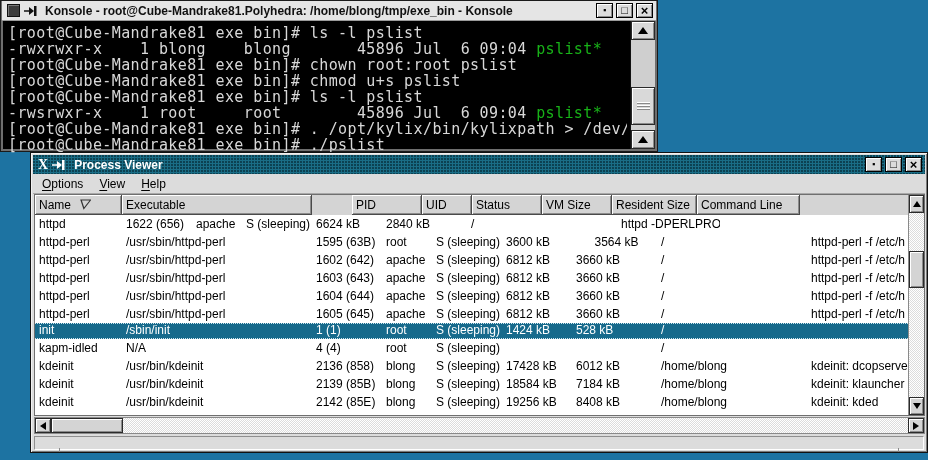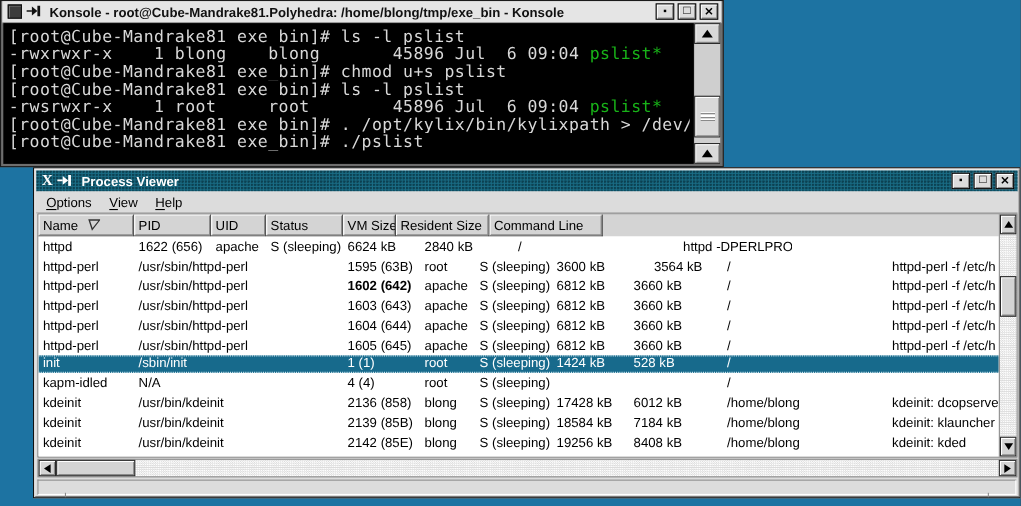--- a/index.html
+++ b/index.html
@@ -137,20 +137,21 @@
         <span class="glyph">□</span>
         </span>
       <span class="wbtn btn-close">
         <span class="glyph">×</span>
         </span>
     </div>
     <div class="k-term">
       <div class="k-lines">
           <div class="term-line"><span>[root@Cube-Mandrake81 exe_bin]# ls -l pslist</span></div>
           <div class="term-line"><span>-rwxrwxr-x    1 blong    blong       45896 Jul  6 09:04 </span><span class="green">pslist*</span></div>
+          <div class="term-line"><span>[root@Cube-Mandrake81 exe_bin]# chown root:root pslist</span></div>
           <div class="term-line"><span>[root@Cube-Mandrake81 exe_bin]# chmod u+s pslist</span></div>
           <div class="term-line"><span>[root@Cube-Mandrake81 exe_bin]# ls -l pslist</span></div>
           <div class="term-line"><span>-rwsrwxr-x    1 root     root        45896 Jul  6 09:04 </span><span class="green">pslist*</span></div>
           <div class="term-line"><span>[root@Cube-Mandrake81 exe_bin]# . /opt/kylix/bin/kylixpath &gt; /dev/null</span></div>
           <div class="term-line"><span>[root@Cube-Mandrake81 exe_bin]# ./pslist</span></div>
         </div>
       <div class="k-scroll">
         <div class="k-sbtn" style="top:0">
           <span class="arr arr-up"></span>
         </div>
@@ -193,30 +194,33 @@
       </div>
 
     <div class="pv-table">
       <div class="hdr-row">
           <div class="hcell" style="width: 87px;">
             <span>Name</span>
             <svg width="12" height="11" viewBox="0 0 12 11">
               <polygon points="1.5,1 11,1 5.5,9.5" fill="none" stroke="#333" stroke-width="1.2" transform="skewX(-8)" transform-origin="6 5"></polygon>
             </svg>
           </div>
-          <div class="hcell" style="width: 70px;">
+          <div class="hcell" style="width: 190px;">
+            <span>Executable</span>
+          </div>
+          <div class="hcell" style="width: 70px; margin-left: 40px;">
             <span>PID</span>
           </div>
           <div class="hcell" style="width: 50px;">
             <span>UID</span>
           </div>
           <div class="hcell" style="width: 70px;">
             <span>Status</span>
           </div>
-          <div class="hcell" style="width: 48px;">
+          <div class="hcell" style="width: 70px;">
             <span>VM Size</span>
           </div>
           <div class="hcell" style="width: 85px;">
             <span>Resident Size</span>
           </div>
           <div class="hcell" style="width: 103px;">
             <span>Command Line</span>
           </div>
         </div>
       <div class="tbody">
@@ -237,21 +241,21 @@
             <span class="tcell" style="width: 50px;">root</span>
             <span class="tcell" style="width: 70px;">S (sleeping)</span>
             <span class="tcell" style="width: 70px;">3600 kB</span>
             <span class="tcell" style="width: 85px; text-align: center;">3564 kB</span>
             <span class="tcell" style="width: 150px;">/</span>
             <span class="tcell" style="width: 103px;">httpd-perl -f /etc/h</span>
           </div>
           <div class="trow">
             <span class="tcell" style="width: 87px;">httpd-perl</span>
             <span class="tcell" style="width: 190px;">/usr/sbin/httpd-perl</span>
-            <span class="tcell" style="width: 70px; font-weight: bold;">1602 (642)</span>
+            <span class="tcell" style="width: 70px;">1602 (642)</span>
             <span class="tcell" style="width: 50px;">apache</span>
             <span class="tcell" style="width: 70px;">S (sleeping)</span>
             <span class="tcell" style="width: 70px;">6812 kB</span>
             <span class="tcell" style="width: 85px;">3660 kB</span>
             <span class="tcell" style="width: 150px;">/</span>
             <span class="tcell" style="width: 103px;">httpd-perl -f /etc/h</span>
           </div>
           <div class="trow">
             <span class="tcell" style="width: 87px;">httpd-perl</span>
             <span class="tcell" style="width: 190px;">/usr/sbin/httpd-perl</span>

